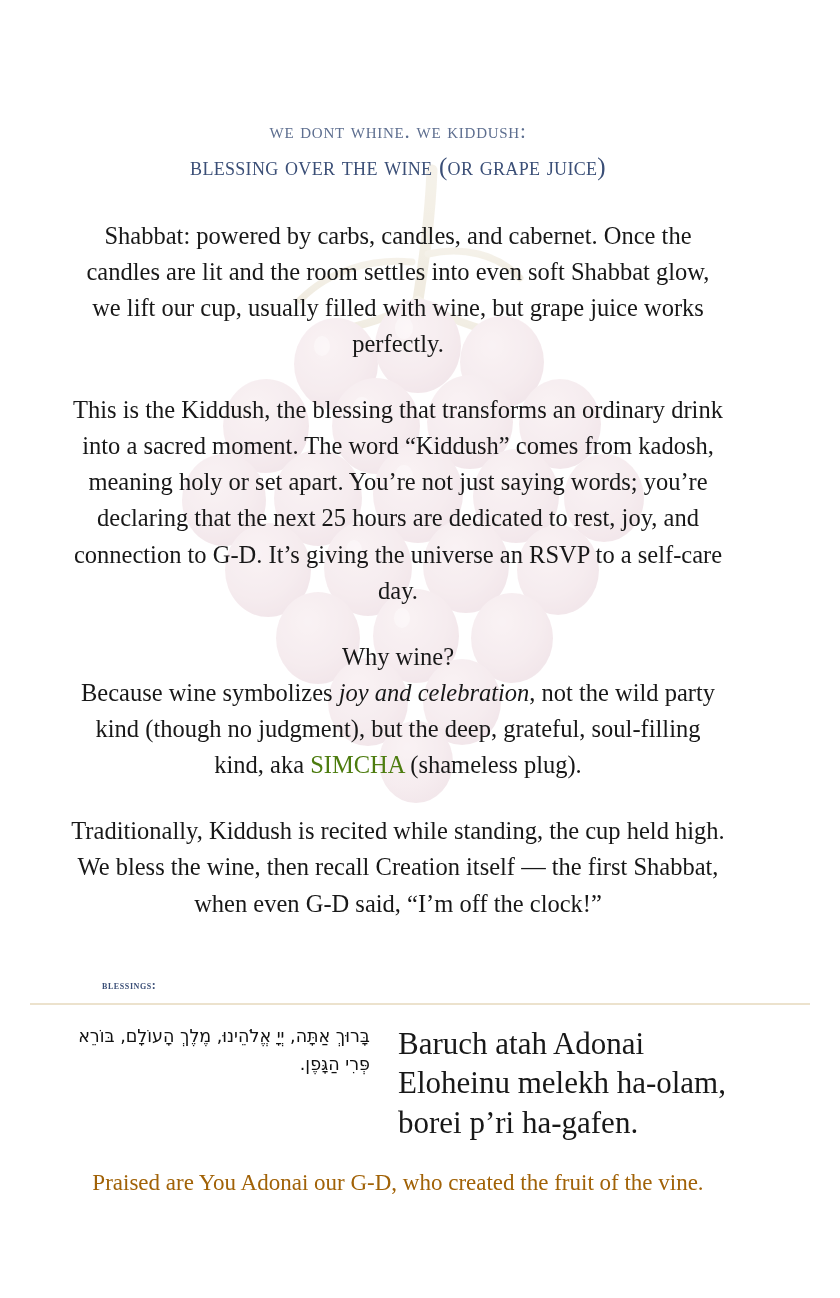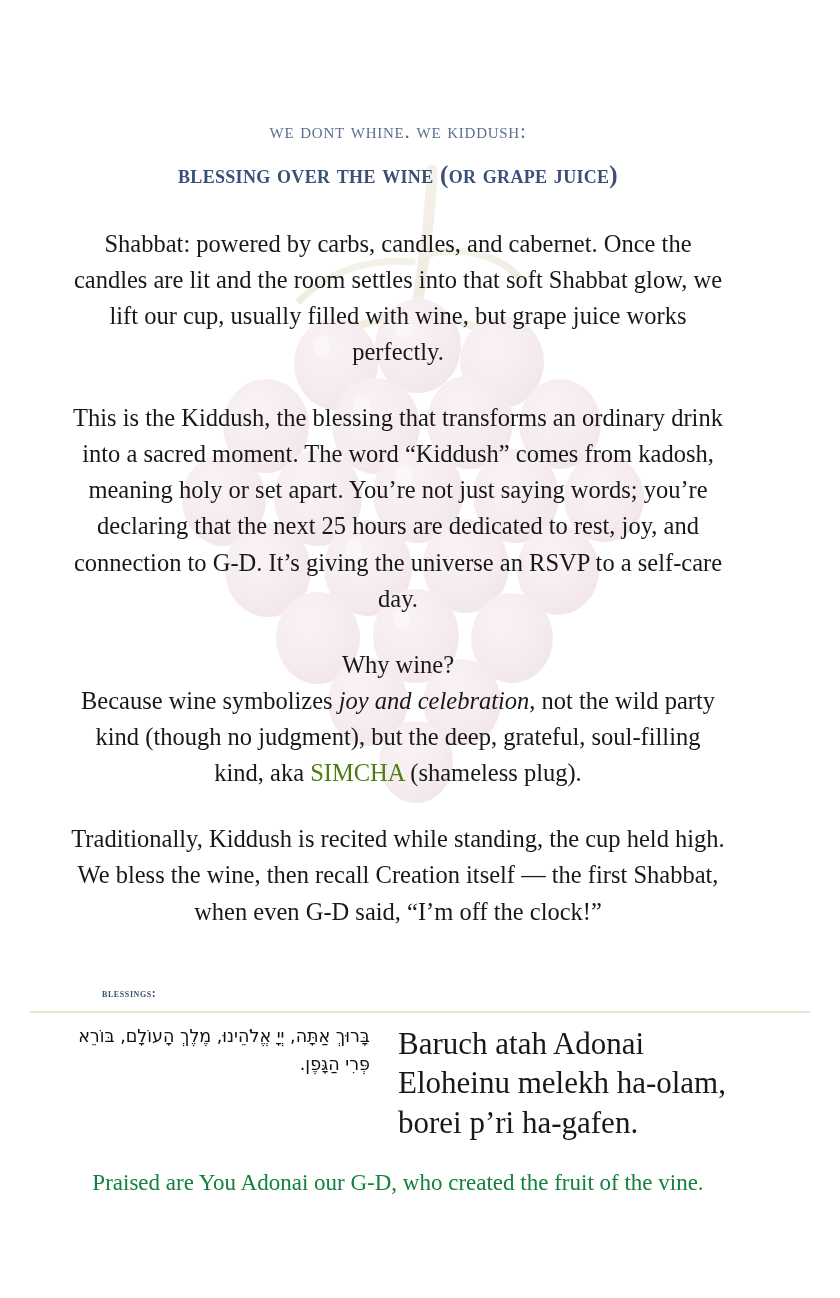--- a/index.html
+++ b/index.html
@@ -43,23 +43,23 @@
   .kicker {
     font-size: 21px;
     letter-spacing: 0.035em;
     color: #5d6e8f;
     font-variant: small-caps;
     text-transform: lowercase;
     line-height: 1.25;
     white-space: nowrap;
   }
   .headline {
-    margin-top: 15px;
+    margin-top: 7px;
     font-size: 25px;
-    font-weight: bold;
+    font-weight: normal;
     color: #3b4f77;
     font-variant: small-caps;
     text-transform: lowercase;
     letter-spacing: 0.012em;
     line-height: 1.25;
     white-space: nowrap;
   }
 
   
   .body-wrap {
@@ -96,21 +96,21 @@
     width: 780px;
     height: 2px;
     background: #ece2cd;
   }
 
   
   .blessing-row {
     display: flex;
     flex-direction: row;
     align-items: flex-start;
-    margin-top: 9px;
+    margin-top: 17px;
     gap: 18px;
   }
   .heb-col {
     flex: 0 0 300px;
     text-align: right;
     direction: rtl;
     font-family: "DejaVu Sans", "Liberation Sans", sans-serif;
     font-size: 17.5px;
     line-height: 1.62;
     color: #111111;
@@ -124,21 +124,21 @@
     color: #181818;
     padding-top: 2px;
   }
 
   
   .translation {
     margin-top: 25px;
     text-align: center;
     font-size: 23px;
     line-height: 1.33;
-    color: #15803d;
+    color: #a16207;
     padding: 0 18px;
   }
 </style>
 </head>
 <body>
 
 <svg id="watermark" viewBox="0 0 840 720" xmlns="http://www.w3.org/2000/svg" aria-hidden="true">
   <defs>
     <radialGradient id="gb" cx="38%" cy="32%" r="68%">
       <stop offset="0%" stop-color="#f3e2e6"></stop>
@@ -195,21 +195,21 @@
 </svg>
 
 <div id="page">
 
   <header class="title-block">
     <div class="kicker">We Dont Whine. We Kiddush:</div>
     <h1 class="headline">Blessing Over the Wine (or grape juice)</h1>
   </header>
 
   <main class="body-wrap">
-    <p class="para">Shabbat: powered by carbs, candles, and cabernet. Once the candles are lit and the room settles into that soft Shabbat glow, we lift our cup, usually filled with wine, but grape juice works perfectly.</p>
+    <p class="para">Shabbat: powered by carbs, candles, and cabernet. Once the candles are lit and the room settles into even soft Shabbat glow, we lift our cup, usually filled with wine, but grape juice works perfectly.</p>
     <p class="para">This is the Kiddush, the blessing that transforms an ordinary drink into a sacred moment. The word “Kiddush” comes from kadosh, meaning holy or set apart. You’re not just saying words; you’re declaring that the next 25 hours are dedicated to rest, joy, and connection to G-D. It’s giving the universe an RSVP to a self-care day.</p>
     <p class="para">Why wine?<br>Because wine symbolizes <em>joy and celebration</em>, not the wild party kind (though no judgment), but the deep, grateful, soul-filling kind, aka <a class="link-simcha" href="#">SIMCHA</a> (shameless plug).</p>
     <p class="para">Traditionally, Kiddush is recited while standing, the cup held high. We bless the wine, then recall Creation itself — the first Shabbat, when even G-D said, “I’m off the clock!”</p>
   </main>
 
   <section>
     <h2 class="blessings-head">Blessings:</h2>
     <div class="rule"></div>
 
     <div class="blessing-row">

